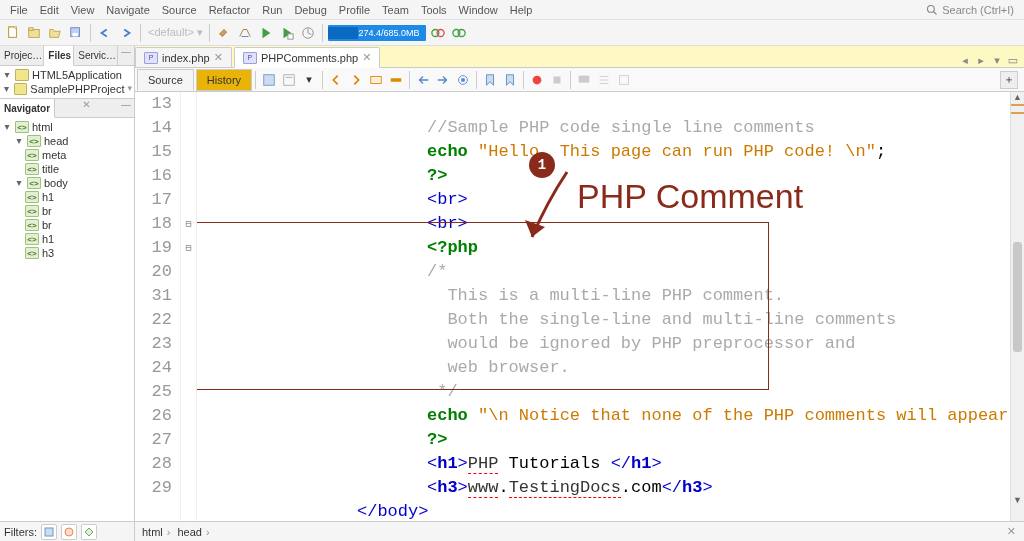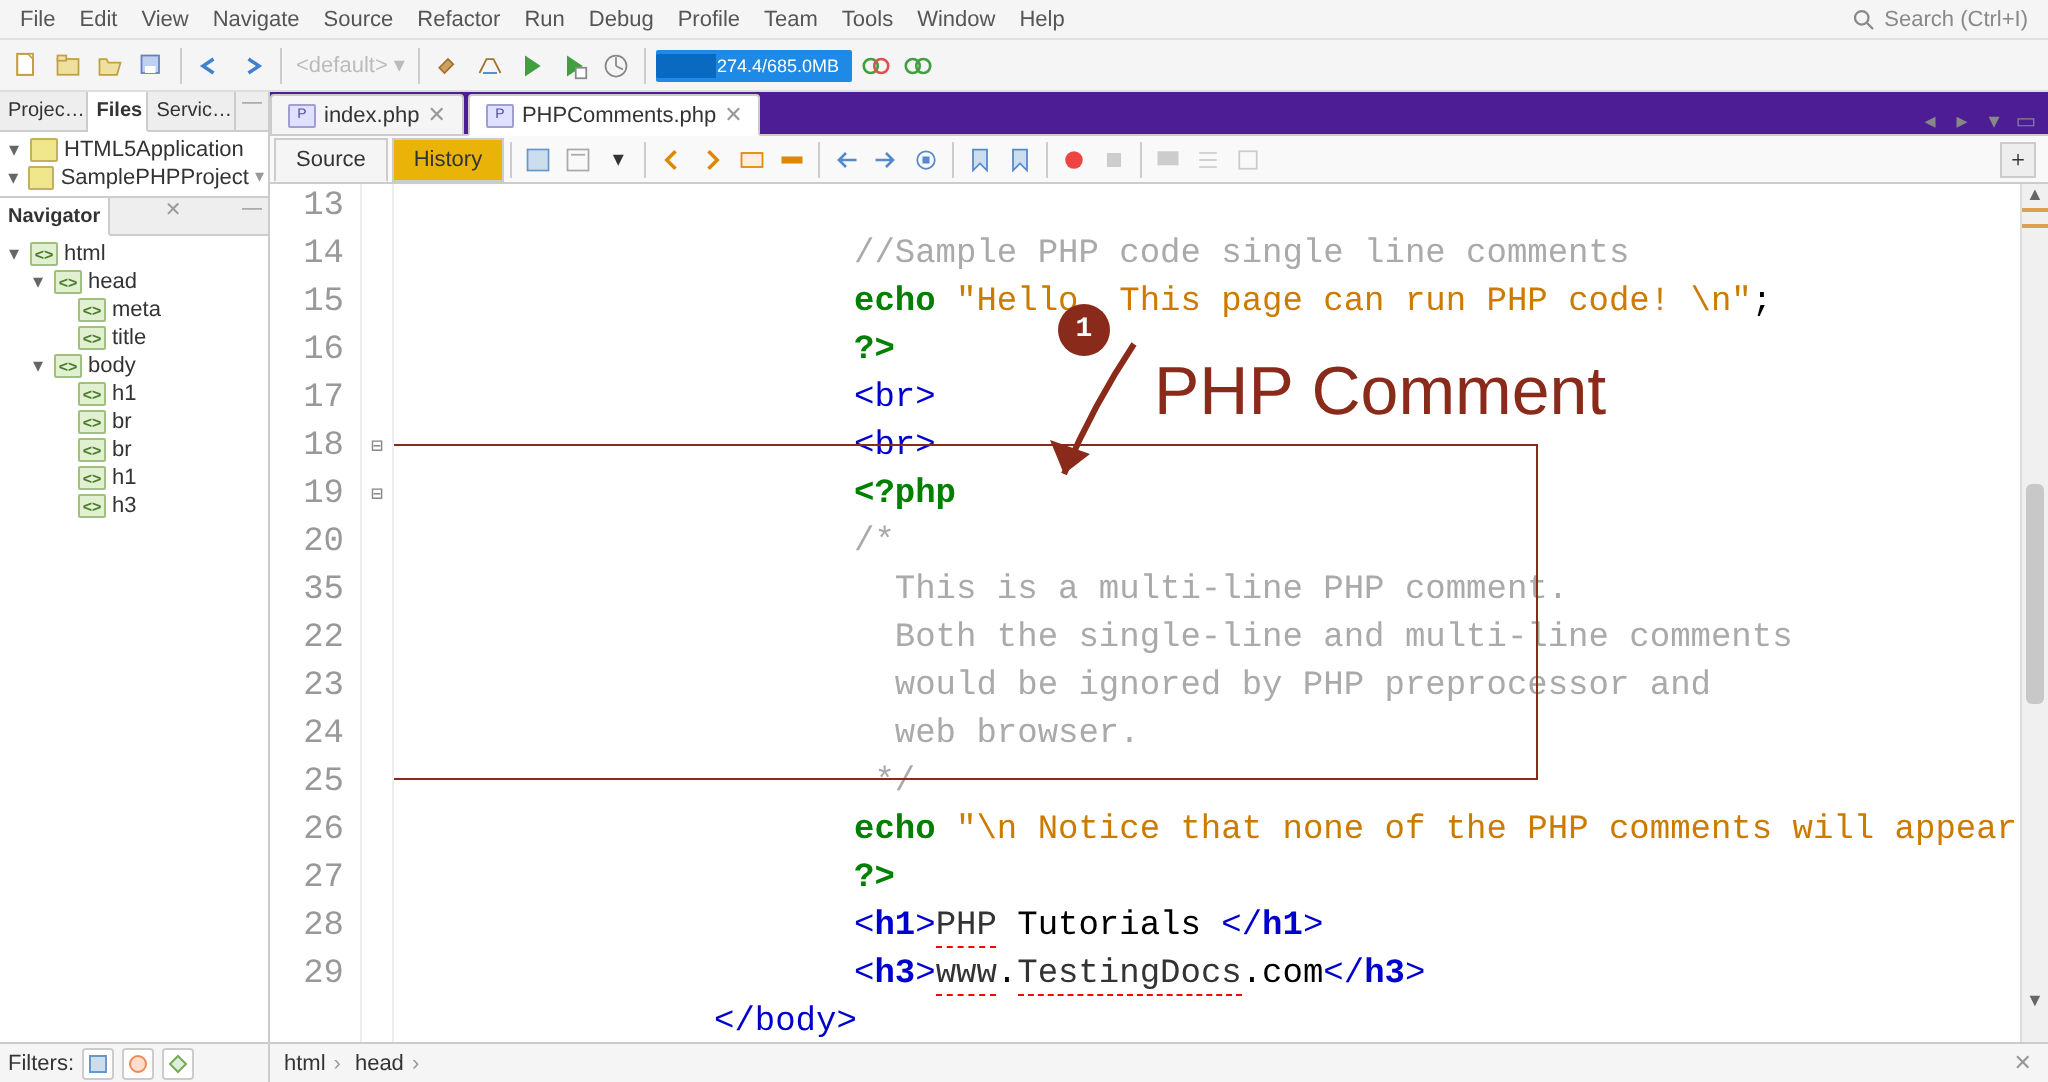--- a/index.html
+++ b/index.html
@@ -33,31 +33,31 @@
   .tree { padding: 2px 0; font-size: 11px; flex: 0 0 auto; }
   .tree .node { display: flex; align-items: flex-start; padding: 1px 2px; gap: 3px; cursor: pointer; white-space: nowrap; }
   .tree .toggle { width: 10px; text-align: center; color: #666; font-size: 10px; }
   .tree .toggle.expanded::before { content: "▾"; }
   .tree .toggle.none::before { content: " "; }
   .tree .folder-icon { width: 14px; height: 12px; background: #f0e68c; border: 1px solid #c0b060; border-radius: 1px; position: relative; }
   .tree .html-icon { width: 14px; height: 12px; background: #e0f0d0; border: 1px solid #a0c080; border-radius: 1px; display: flex; align-items: center; justify-content: center; font-size: 8px; color: #4a7a2a; font-weight: bold; }
   .tree .html-icon::before { content: "<>" }
   .tree .indent-0 { padding-left: 2px; }
   .tree .indent-1 { padding-left: 14px; }
-  .tree .indent-2 { padding-left: 26px; }
+  .tree .indent-2 { padding-left: 12px; }
 
   .navigator-h { border-top: 1px solid #ccc; justify-content: space-between; }
 
   .filters-bar { display: flex; align-items: center; height: 20px; border-top: 1px solid #ccc; padding: 0 4px; gap: 4px; background: #f5f5f5; margin-top: auto; }
   .filters-bar .fbtn { width: 16px; height: 16px; display: flex; align-items: center; justify-content: center; cursor: pointer; border: 1px solid #ccc; border-radius: 2px; background: #fff; }
 
   
   .editor-area { flex: 1; display: flex; flex-direction: column; background: #fff; min-width: 0; }
 
-  .editor-tabs { display: flex; background: #4c1d95; border-bottom: 1px solid #ccc; height: 22px; align-items: end; }
+  .editor-tabs { display: flex; background: #fef9c3; border-bottom: 1px solid #ccc; height: 22px; align-items: end; }
   .editor-tabs .etab { display: flex; align-items: center; gap: 4px; padding: 3px 8px; border: 1px solid #ccc; border-bottom: none; margin-right: 2px; background: #f5f5f5; cursor: pointer; font-size: 11px; border-radius: 2px 2px 0 0; }
   .editor-tabs .etab.active { background: #fff; border-bottom: 1px solid #fff; margin-bottom: -1px; }
   .editor-tabs .etab .x { color: #999; font-size: 11px; }
   .editor-tabs .php-icon { width: 14px; height: 12px; background: #e0e0ff; border: 1px solid #a0a0d0; border-radius: 1px; font-size: 7px; display: flex; align-items: center; justify-content: center; color: #5050a0; }
   .editor-tabs .nav-arrows { margin-left: auto; display: flex; gap: 2px; padding-right: 4px; color: #888; }
   .editor-tabs .nav-arrows span { width: 14px; text-align: center; cursor: pointer; }
 
   .editor-toolbar { display: flex; align-items: center; height: 24px; border-bottom: 1px solid #ccc; background: #f9f9f9; }
   .editor-toolbar .view-btn { padding: 4px 10px; border: 1px solid #ccc; margin: 0 0 0 2px; background: #eab308; cursor: pointer; font-size: 11px; }
   .editor-toolbar .view-btn.active { background: #f5f5f5; border-bottom: 1px solid #f5f5f5; }
@@ -432,21 +432,21 @@
     <div class="code-wrap">
       <div class="gutter">
         <div>13</div>
           <div>14</div>
           <div>15</div>
         <div>16</div>
           <div>17</div>
           <div>18</div>
         <div>19</div>
           <div>20</div>
-          <div>35</div>
+          <div>31</div>
         <div>22</div>
           <div>23</div>
           <div>24</div>
         <div>25</div>
           <div>26</div>
           <div>27</div>
         <div>28</div>
           <div>29</div>
       </div>
       <div class="fold-gutter">

